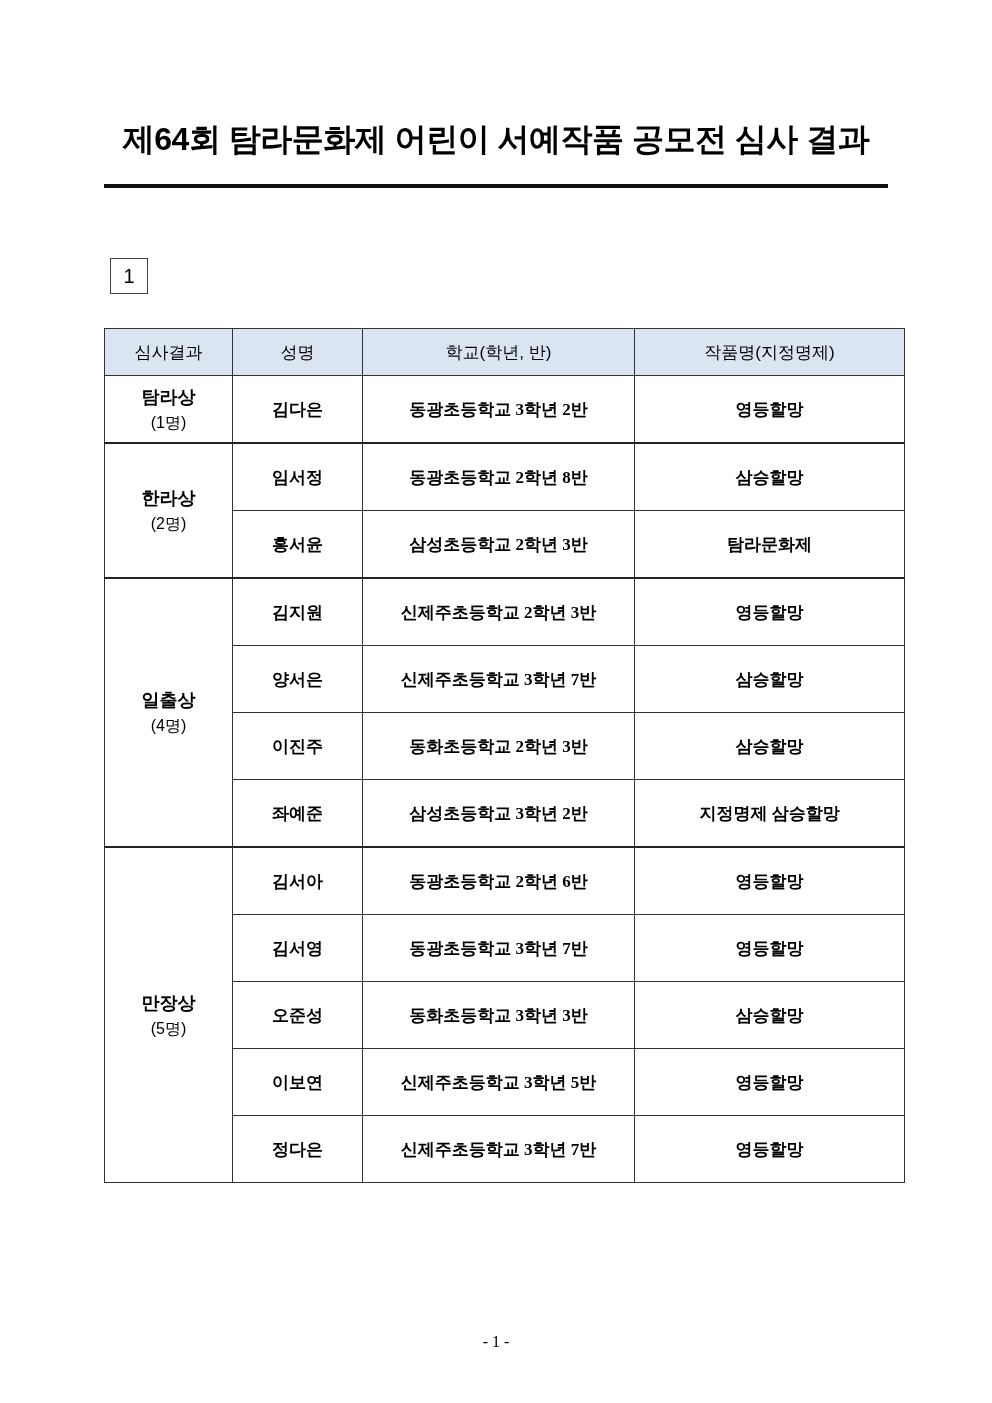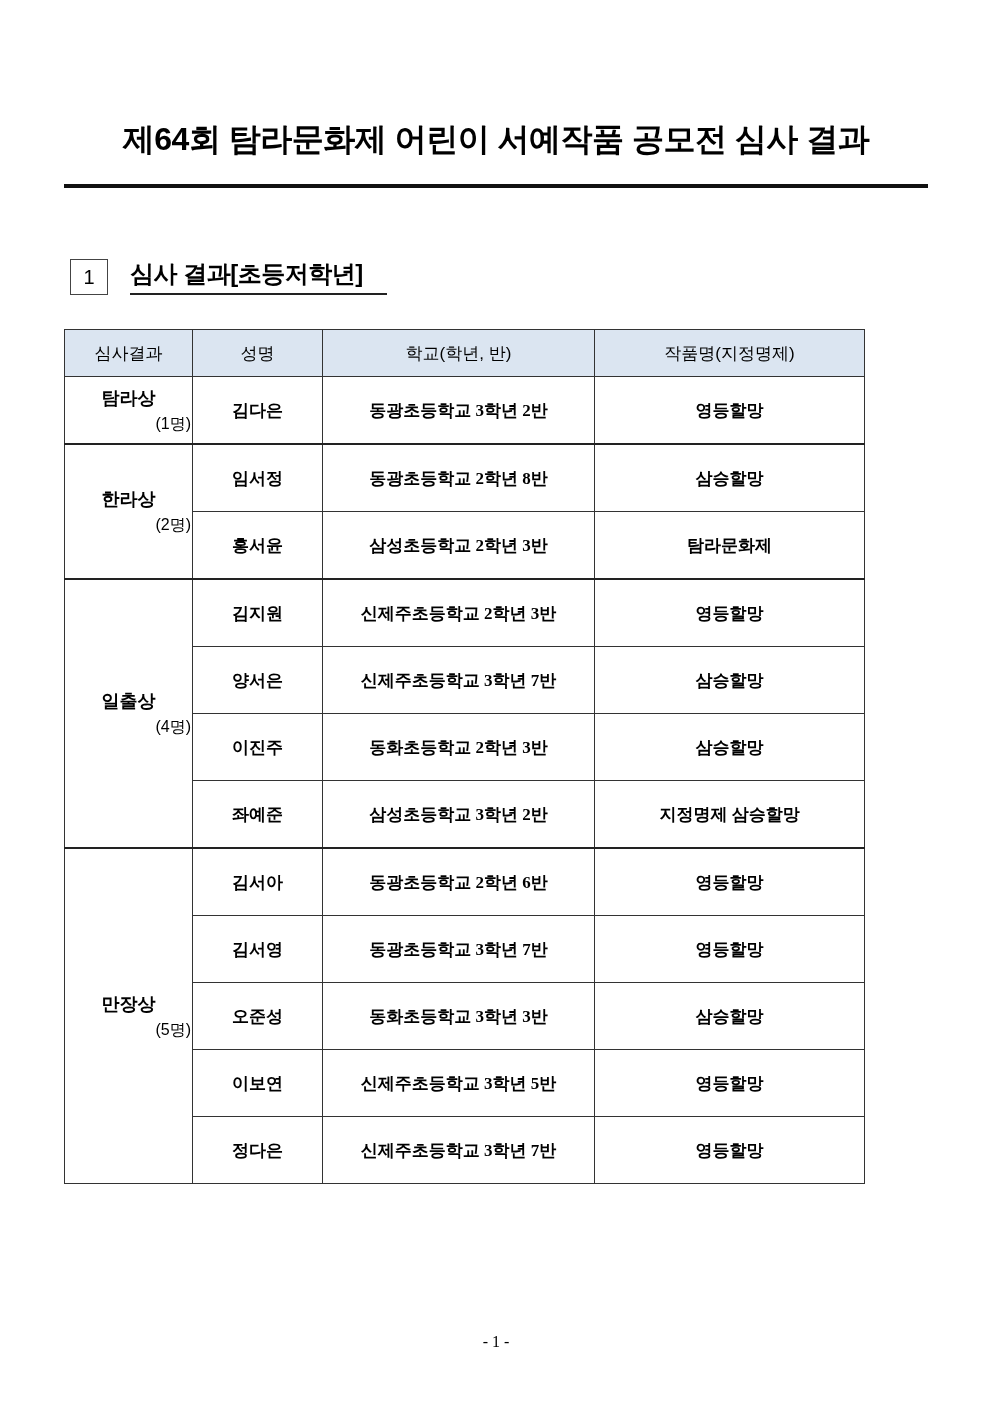--- a/index.html
+++ b/index.html
@@ -11,21 +11,21 @@
     width: 992px;
     height: 1403px;
     font-family: "Liberation Sans", sans-serif;
     color: #000000;
     position: relative;
   }
   .page {
     width: 992px;
     height: 1403px;
     box-sizing: border-box;
-    padding: 0 64px;
+    padding: 0 104px;
     position: relative;
   }
   .doc-title {
     text-align: center;
     font-size: 32px;
     font-weight: bold;
     letter-spacing: -0.5px;
     padding-top: 118px;
     margin: 0;
     white-space: nowrap;
@@ -88,21 +88,20 @@
   table.result td.award {
     font-weight: bold;
     font-family: "Liberation Sans", sans-serif;
     font-size: 18px;
     line-height: 1.5;
   }
   table.result td.award .cnt {
     display: block;
     font-weight: normal;
     font-size: 16px;
-    text-align: right;
   }
   table.result td {
     height: 64px;
   }
   .col-award { width: 128px; }
   .col-name  { width: 130px; }
   .col-school{ width: 272px; }
   .col-work  { width: 270px; }
   .thick-top { border-top: 2px solid #222222 !important; }
   .footer-page {
@@ -118,21 +117,20 @@
 </head>
 <body>
 
 <div class="page">
 
   <h1 class="doc-title">제64회 탐라문화제 어린이 서예작품 공모전 심사 결과</h1>
   <div class="title-rule"></div>
 
   <div class="section-head">
     <div class="section-num">1</div>
-    <div class="section-title">심사 결과[초등저학년]</div>
   </div>
 
   <table class="result">
     <colgroup>
       <col class="col-award">
       <col class="col-name">
       <col class="col-school">
       <col class="col-work">
     </colgroup>
     <thead>

